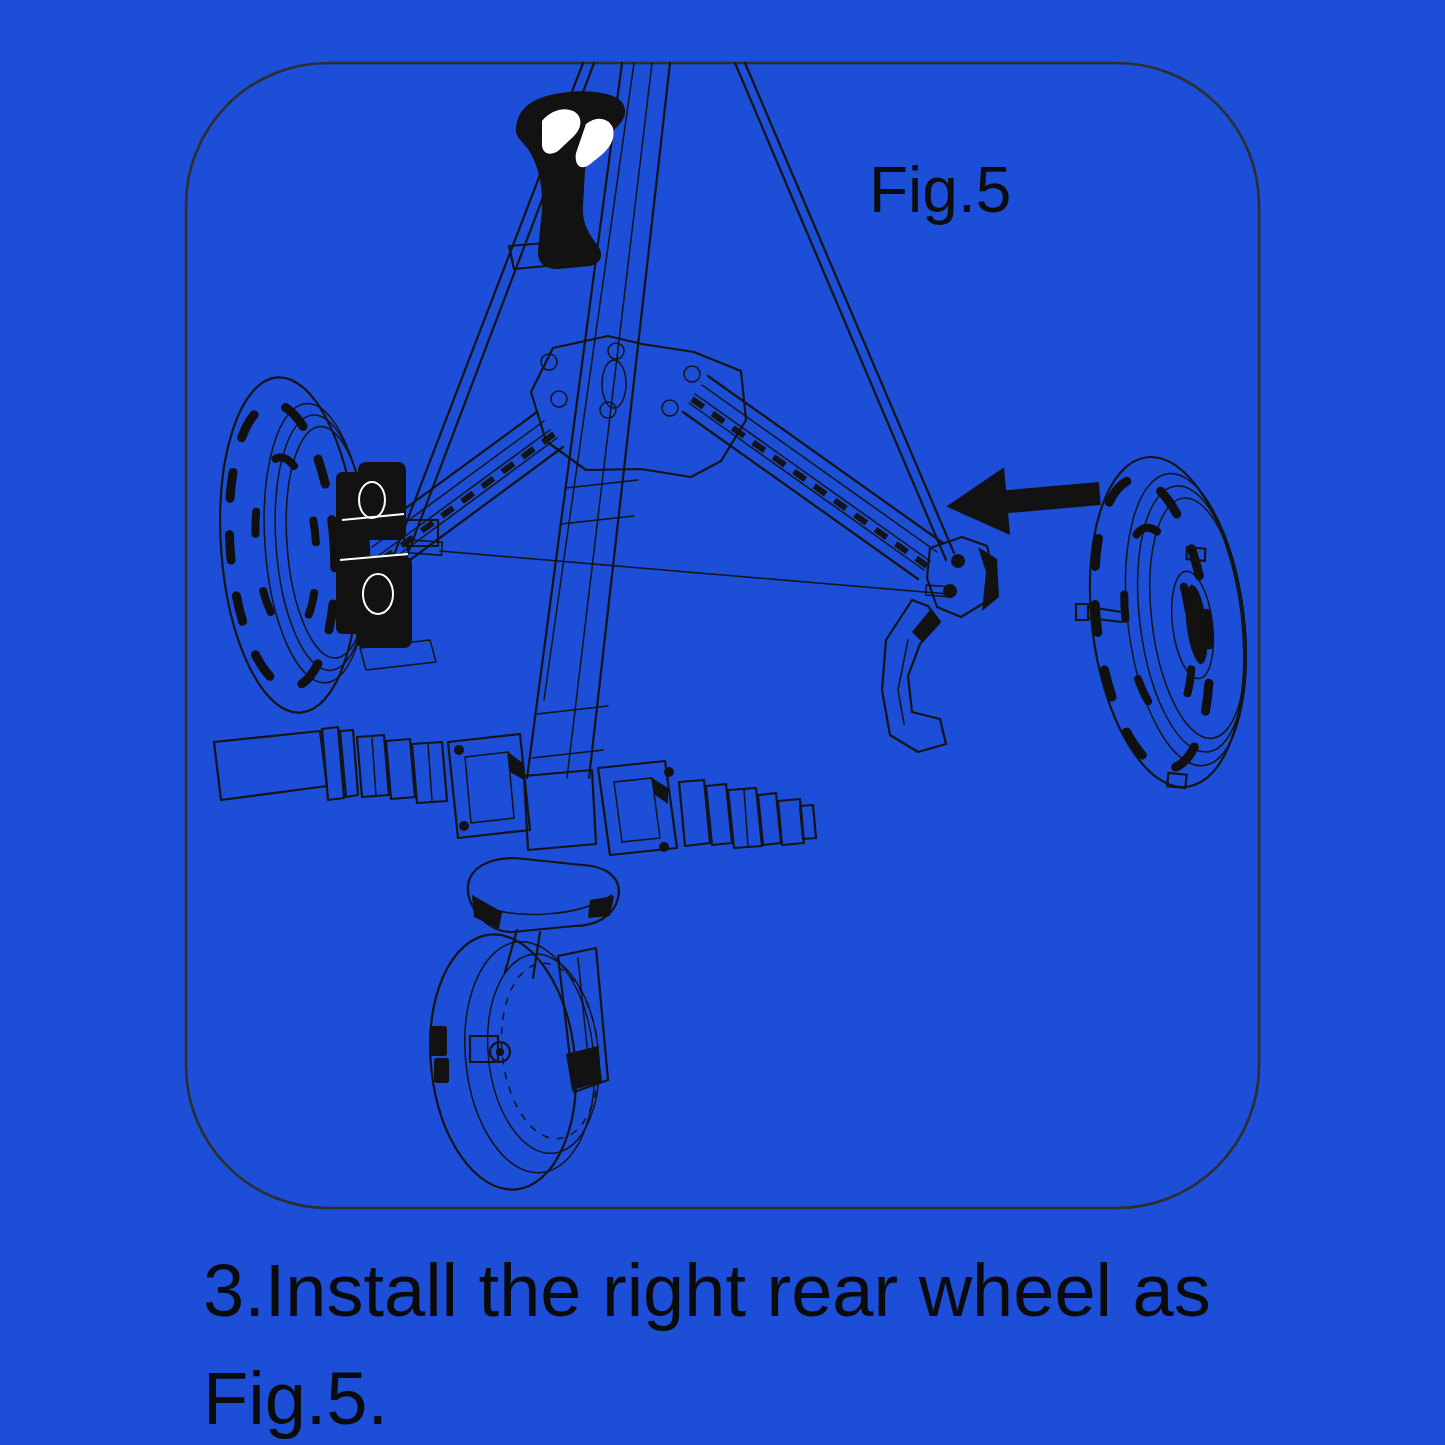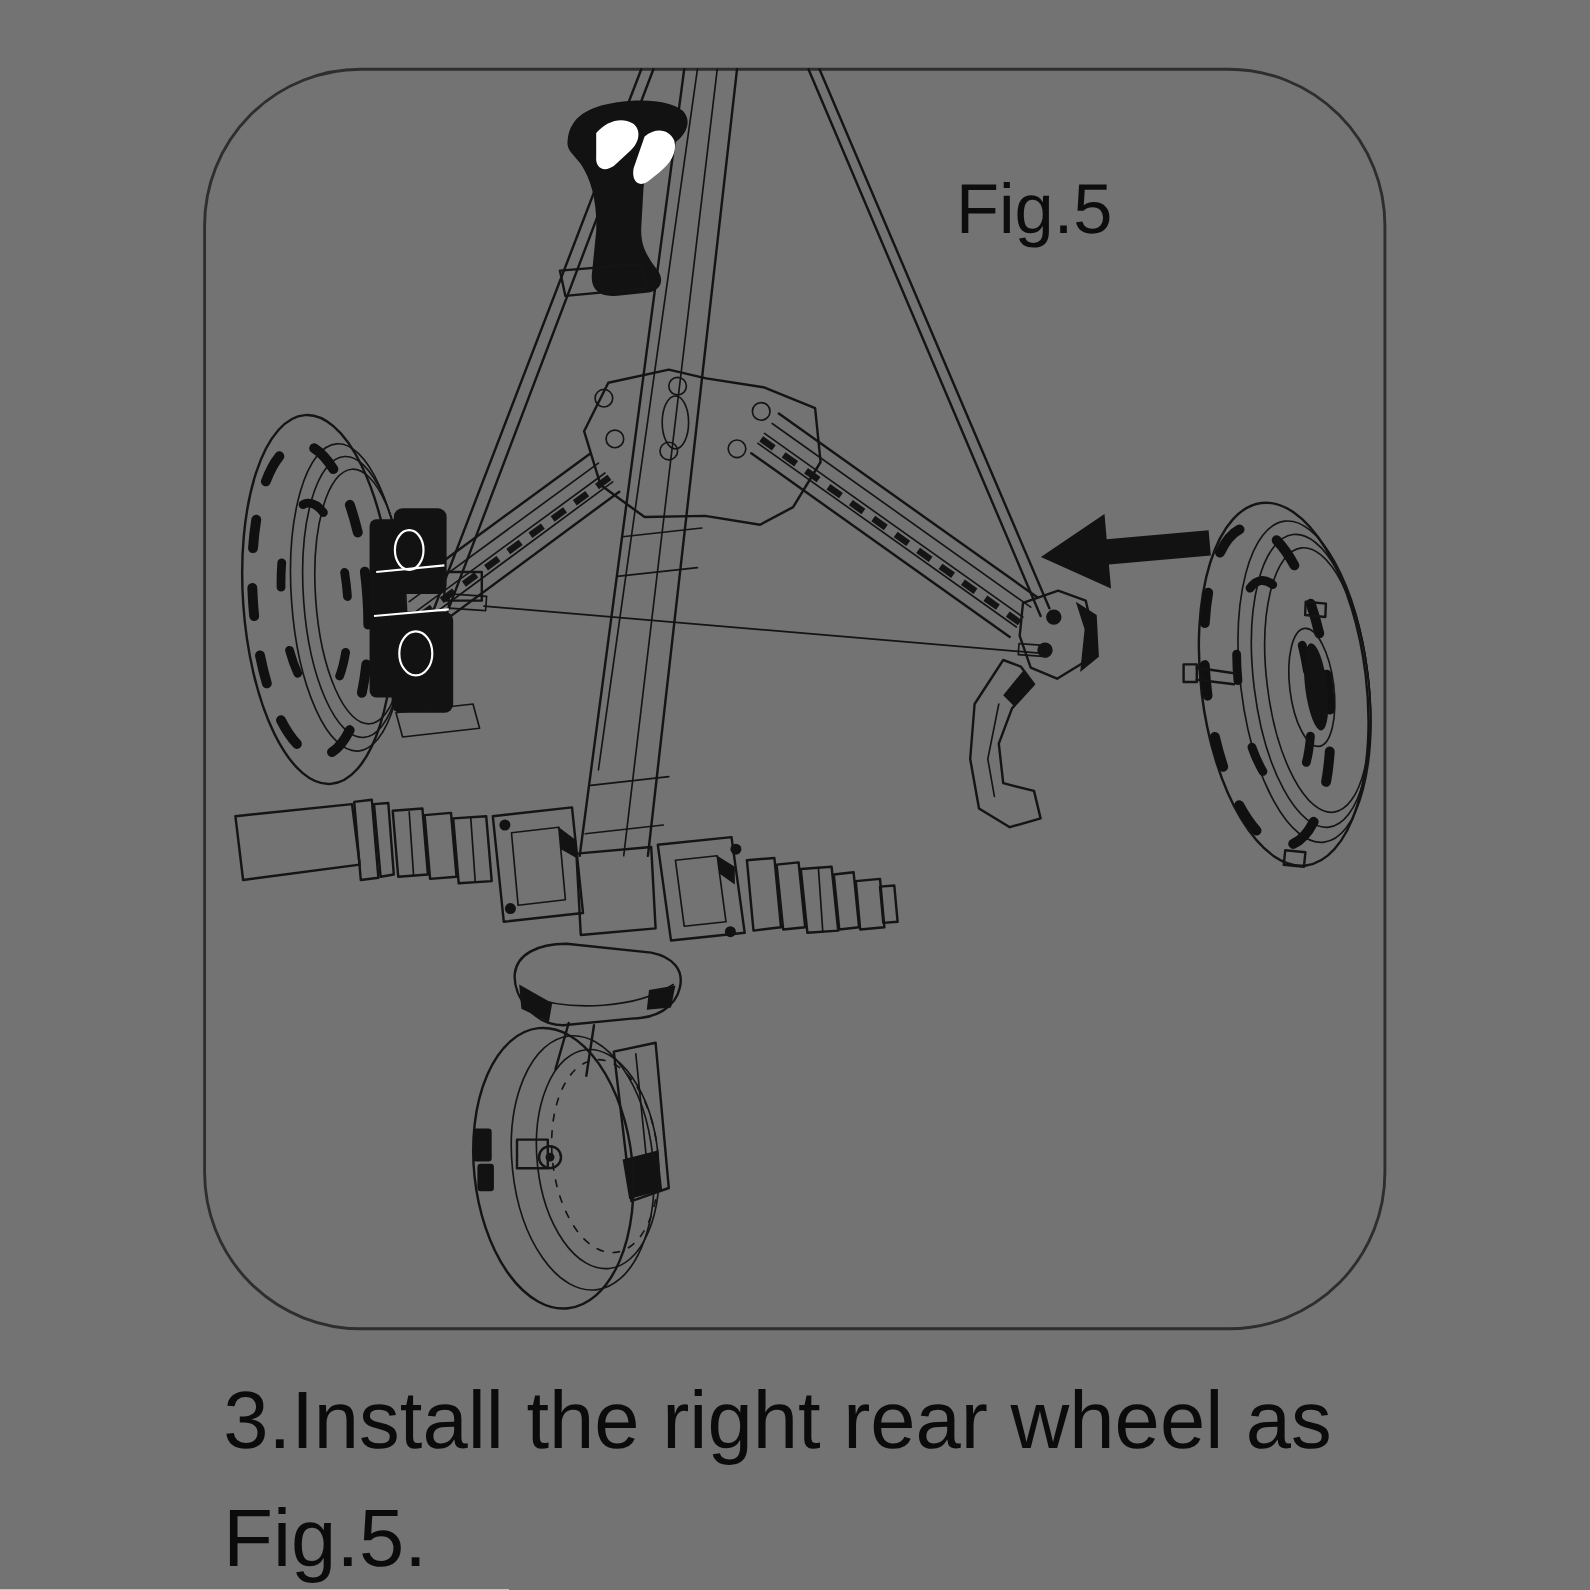--- a/index.html
+++ b/index.html
@@ -1,19 +1,19 @@
 <!DOCTYPE html>
 <html><head>
 <meta charset="utf-8">
 <style>
   html,body{margin:0;padding:0;background:#ffffff;}
   .page{
     position:relative;
     width:1445px;height:1445px;
-    background:#737373;
+    background:#1d4ed8;
     font-family:"Liberation Sans", sans-serif;
     overflow:hidden;
   }
   svg{position:absolute;left:0;top:0;}
   .fig-label{font-family:"Liberation Sans", sans-serif;font-size:64px;fill:#0d0d0d;}
   .caption-line{font-family:"Liberation Sans", sans-serif;font-size:74px;fill:#0b0b0b;}
   .ink{stroke:#141414;fill:none;stroke-width:2.2;stroke-linejoin:round;stroke-linecap:round;}
   .ink-thin{stroke:#141414;fill:none;stroke-width:1.5;stroke-linejoin:round;stroke-linecap:round;}
   .ink-fill{fill:#121212;stroke:none;}
   .tread{stroke:#101010;fill:none;stroke-linecap:round;}

